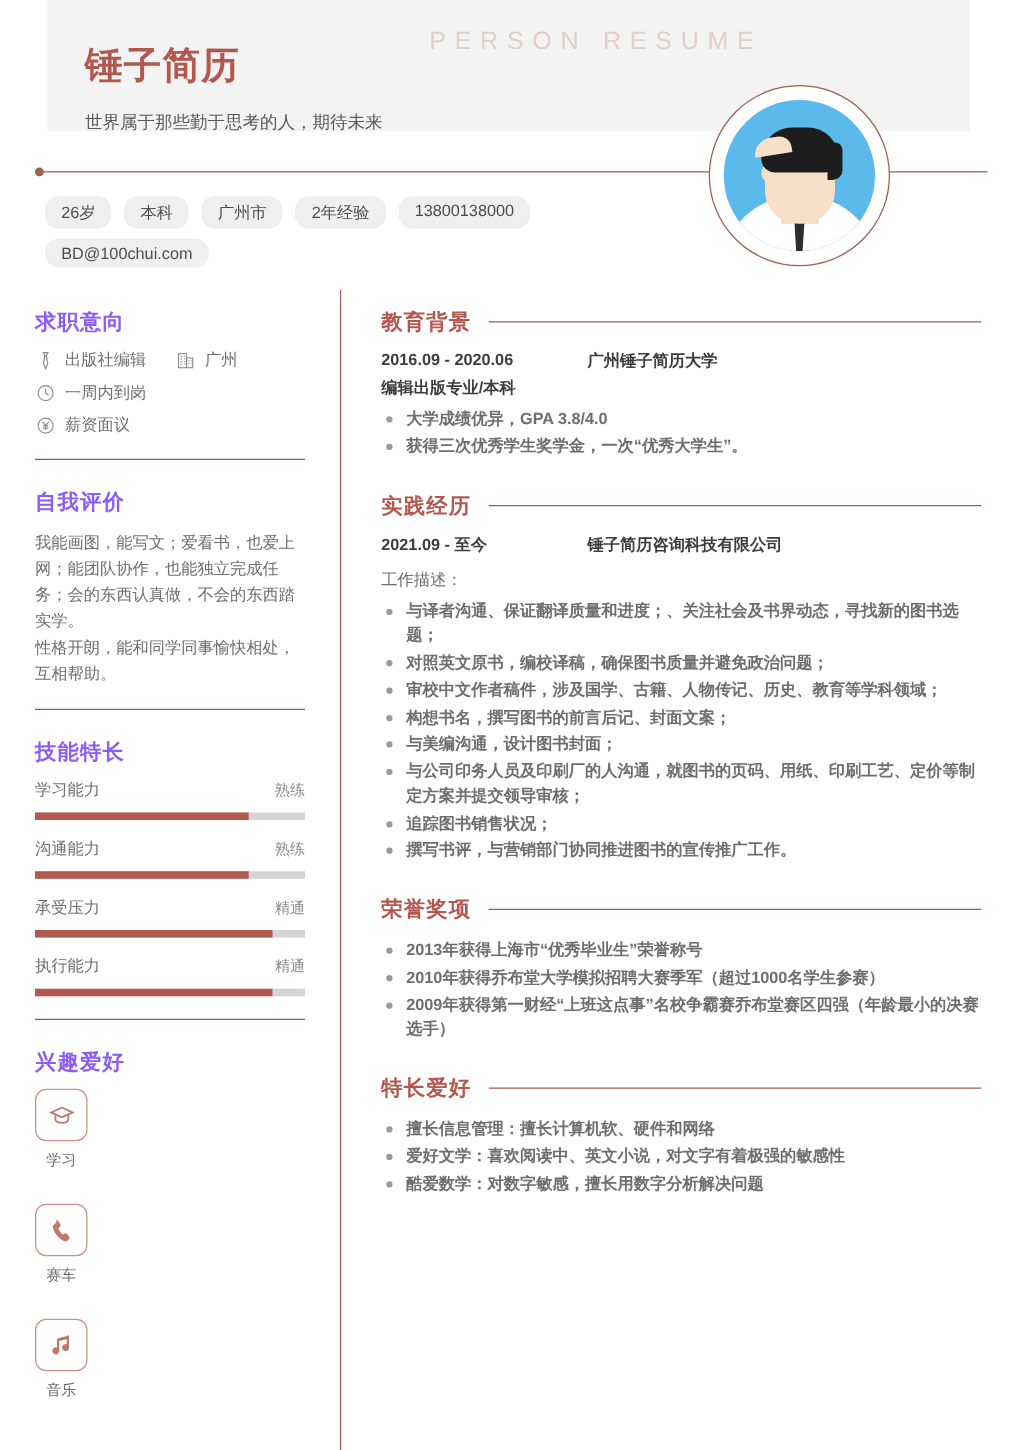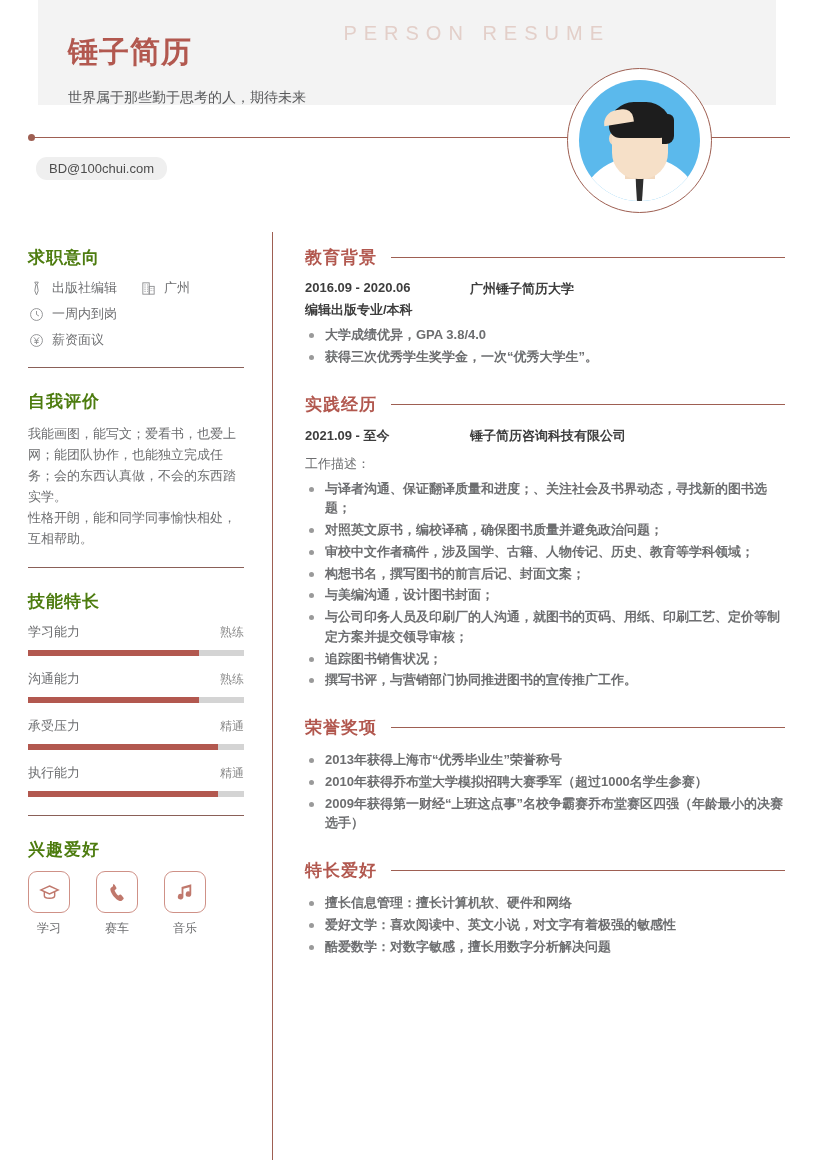--- a/index.html
+++ b/index.html
@@ -114,21 +114,21 @@
   
   .col-divider {
     position:absolute; left:272px; top:232px; width:1px; height:928px;
     background:#9e5f52;
   }
 
   
   .left { position:absolute; left:28px; top:246px; width:216px; }
   .l-sec { margin-bottom:22px; }
   .l-title {
-    font-size:17px; font-weight:bold; color:#4d7c0f; letter-spacing:1px;
+    font-size:17px; font-weight:bold; color:#8b5cf6; letter-spacing:1px;
     margin-bottom:10px;
   }
   .l-rule { height:1px; background:#8a6058; margin-top:18px; }
 
   
   .ji-row { display:flex; align-items:center; gap:7px; margin-bottom:8px; font-size:13px; color:#6d6e70; }
   .ji-item { display:flex; align-items:center; gap:7px; }
   .ji-gap { margin-left:16px; }
   .ic { width:17px; height:17px; flex:0 0 17px; display:block; }
   .ic svg { display:block; width:17px; height:17px; }
@@ -137,21 +137,21 @@
   .l-para { font-size:13px; line-height:1.62; color:#6d6e70; }
 
   
   .sk { margin-bottom:14px; }
   .sk-head { display:flex; justify-content:space-between; align-items:baseline; font-size:13px; color:#6d6e70; margin-bottom:9px; }
   .sk-level { font-size:12px; color:#8a8a8a; }
   .sk-track { height:6px; background:#d4d4d4; width:100%; }
   .sk-fill { height:6px; background:#b2584f; }
 
   
-  .hb-row { display:flex; gap:26px; margin-top:4px; }
+  .hb-row { display:flex; gap:26px; margin-top:4px;flex-direction:column; }
   .hb { width:42px; text-align:center; }
   .hb-box {
     width:42px; height:42px; border:1px solid #cf9187; border-radius:9px;
     display:flex; align-items:center; justify-content:center; color:#c0786c;
   }
   .hb-box svg { width:23px; height:23px; display:block; }
   .hb-label { margin-top:7px; font-size:12px; color:#6d6e70; }
 
   
   .right { position:absolute; left:305px; top:246px; width:480px; }
@@ -196,20 +196,27 @@
       <div class="av-tie-knot"></div>
       <div class="av-ear-l"></div>
       <div class="av-ear-r"></div>
       <div class="av-face"></div>
       <div class="av-hair"></div>
       <div class="av-hair-sweep"></div>
     </div>
   </div>
 
   <div class="tags">
+    <div class="tag-row">
+      <span class="tag">26岁</span>
+      <span class="tag">本科</span>
+      <span class="tag">广州市</span>
+      <span class="tag">2年经验</span>
+      <span class="tag">13800138000</span>
+    </div>
     <div class="tag-row">
       <span class="tag">BD@100chui.com</span>
     </div>
   </div>
 
   <div class="col-divider"></div>
 
   <div class="left">
 
     <div class="l-sec">

